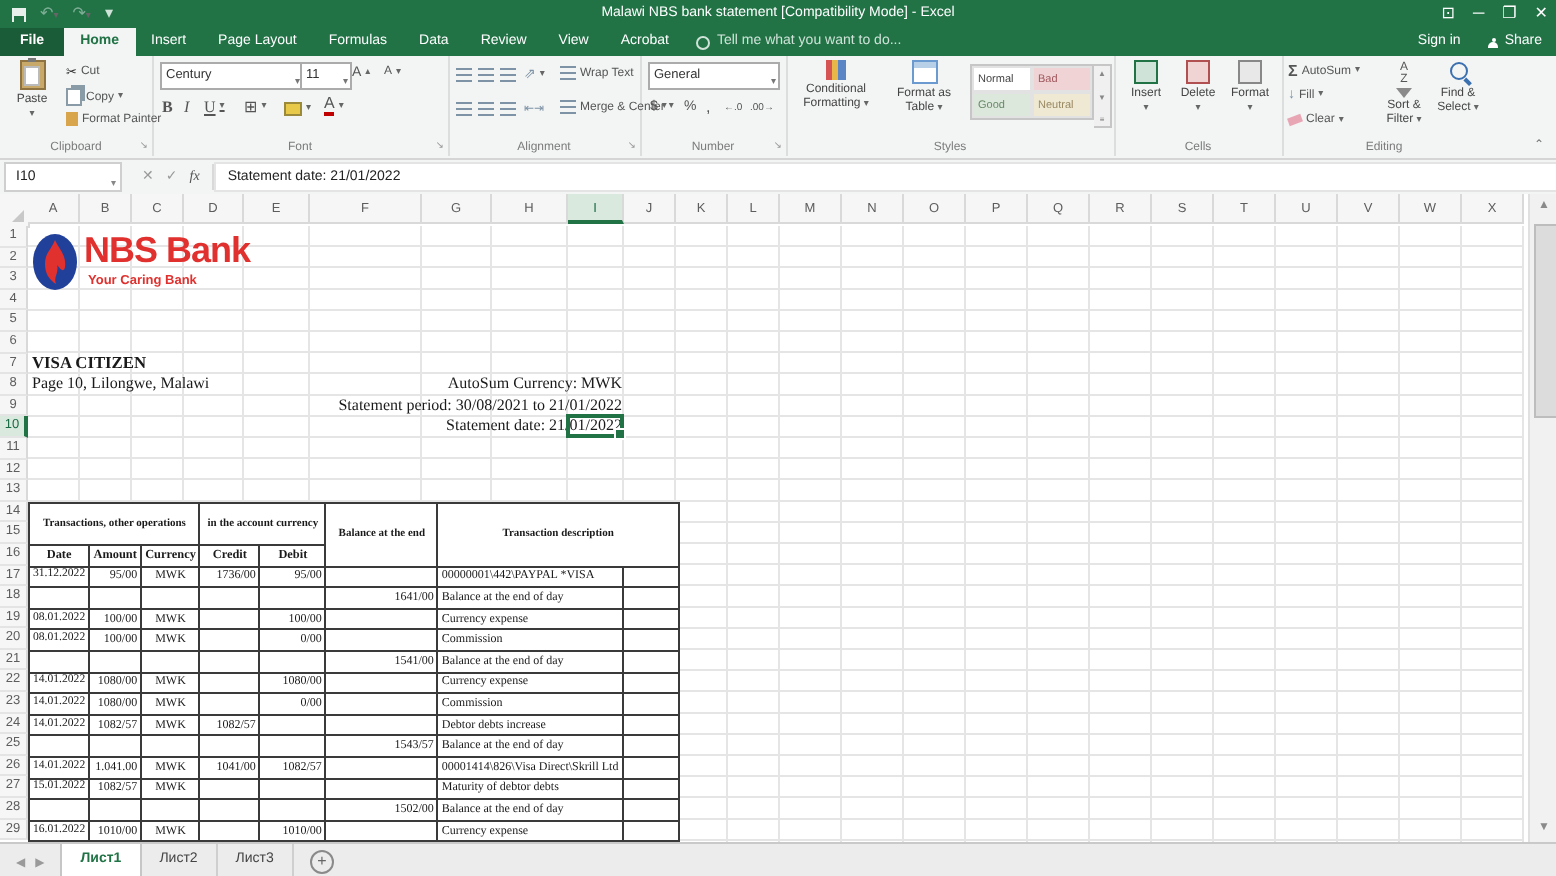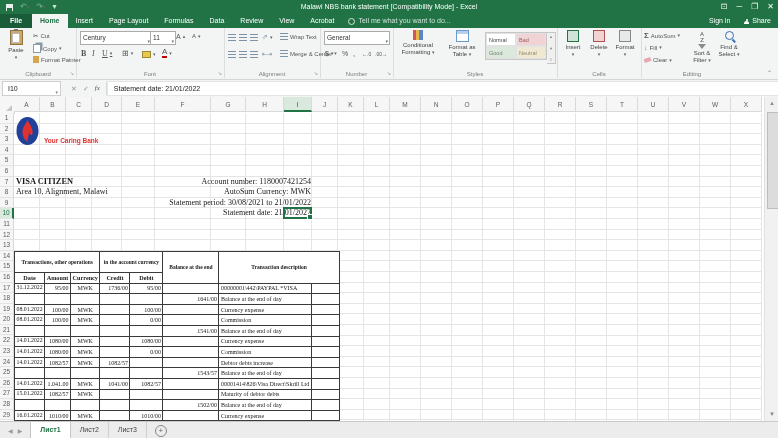--- a/index.html
+++ b/index.html
@@ -437,26 +437,26 @@
         <div class="vline" style="left: 77px;"></div>
         <div class="vline" style="left: 51px;"></div>
         <div class="vline" style="left: 25px;"></div>
       <div class="content" id="content">
 
         <div class="logo">
           <svg width="25" height="32" viewBox="0 0 25 32">
             <ellipse cx="11.5" cy="15" rx="11" ry="14" fill="#21409a"></ellipse>
             <path d="M11.5 4 C9.5 9 6.5 10.5 6.5 16 C6.5 21 8.8 24 12 26 C10.6 22.5 13.4 21 12.6 16.5 C14.6 19.5 16.6 20.5 16.6 16 C16.6 11 13.5 8.5 11.5 4 Z" fill="#e0312e"></path>
           </svg>
+          <div class="brand">NBS Bank</div>
           <div class="tagline">Your Caring Bank</div>
         </div>
 
         <div class="sline holder">VISA CITIZEN</div>
-        <div class="sline addr">Area 10, Alignment, Malawi</div>
-        <div class="sline rright" style="top:63.6px;">Account number: 1180007421254</div>
+        <div class="sline addr">Page 10, Lilongwe, Malawi</div>
         <div class="sline rright" style="top:74.2px;">AutoSum Currency: MWK</div>
         <div class="sline rright" style="top:84.8px;">Statement period: 30/08/2021 to 21/01/2022</div>
         <div class="sline rright" style="top:95.4px;">Statement date: 21/01/2022</div>
 
         <table class="stable">
           <colgroup>
             <col style="width:26px">
               <col style="width:26px">
               <col style="width:26px">
               <col style="width:30px">

